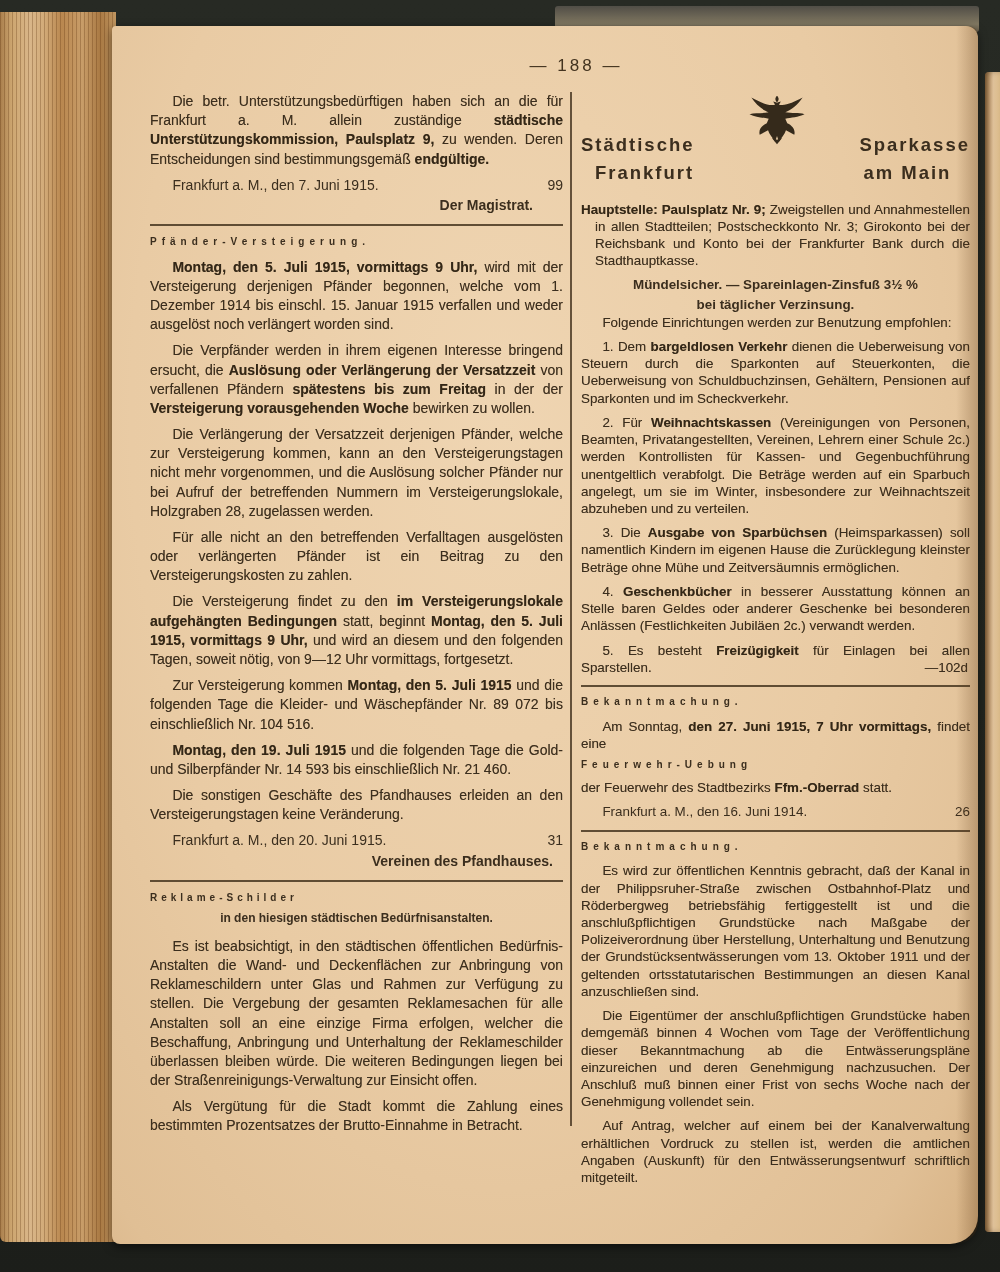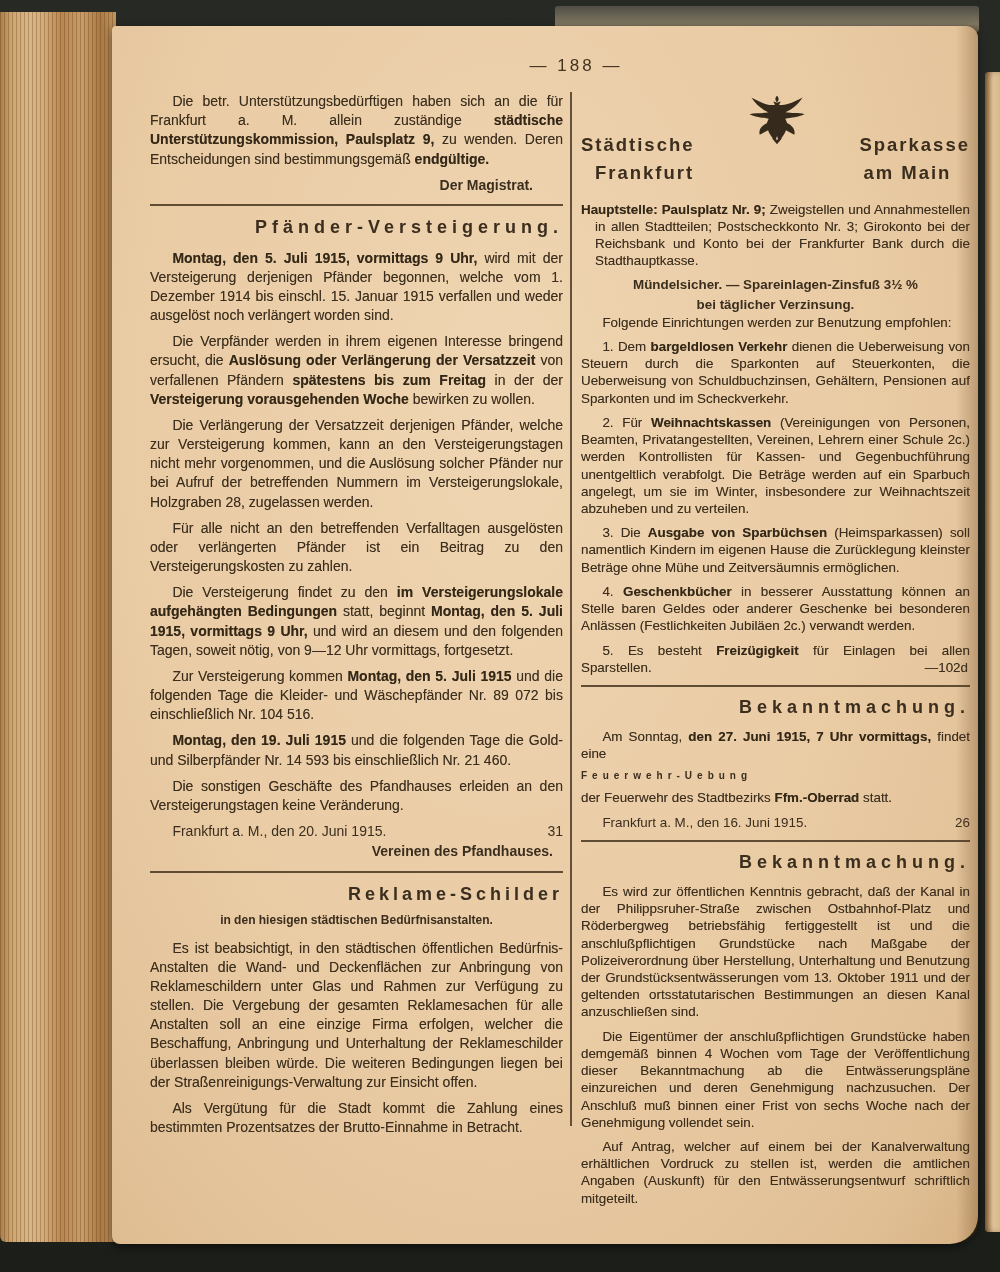--- a/index.html
+++ b/index.html
@@ -23,21 +23,21 @@
   .col-right{width:390px;font-size:13.4px;line-height:1.285;}
   .para{margin:0 0 7px;text-align:justify;text-indent:1.6em;text-shadow:0 0 .4px rgba(66,44,18,.45);}
   .noind{text-indent:0;}
   .hang{text-indent:-1.05em;padding-left:1.05em;}
   .rel{position:relative;}
   .refabs{position:absolute;right:2px;bottom:0;font-weight:normal;}
   .dateline{display:flex;justify-content:space-between;padding-left:1.6em;margin:3px 0 1px;}
   .sig{text-align:right;font-weight:bold;margin:0 0 2px;}
   .pr10{padding-right:10px;} .pr30{padding-right:30px;} .pr42{padding-right:42px;}
   .rule{border:0;border-top:2px solid #503e27;margin:9px 0 9px;opacity:.9;}
-  .sec-title{text-align:right;font-weight:bold;font-size:18px;letter-spacing:5px;margin:4px 0 9px;white-space:nowrap;}
+  .sec-title{text-align:left;font-weight:bold;font-size:10px;letter-spacing:5px;margin:4px 0 9px;white-space:nowrap;}
   .sub-title{text-align:center;font-weight:bold;font-size:12px;margin:-3px 0 10px;}
   .centerb{text-align:center;font-weight:bold;margin:2px 0;}
   .mb{margin-bottom:1px;}
   .event-title{text-align:left;font-weight:bold;font-size:10px;letter-spacing:5px;margin:5px 0 7px;}
   .spk{display:flex;align-items:flex-start;justify-content:space-between;margin:2px 0 14px;}
   .spk-name{font-weight:bold;font-size:18.5px;letter-spacing:2px;line-height:1.5;margin-top:37px;}
   .spk-name .l2{padding-left:14px;}
   .spk-name.right .l2{padding-left:4px;}
   .eagle{flex:0 0 auto;margin:-2px 4px 0 4px;}
   b{color:#33271761;color:#332717;}
@@ -51,20 +51,24 @@
   <div class="next-page"></div>
 
   <div class="page">
     <div class="pagenum">— 188 —</div>
     <div class="divider"></div>
 
     <div class="cols">
 
       <div class="col col-left">
         <p class="para">Die betr. Unterstützungsbedürftigen haben sich an die für Frankfurt a. M. allein zuständige <b>städtische Unterstützungskommission, Paulsplatz 9,</b> zu wenden. Deren Entscheidungen sind bestimmungsgemäß <b>endgültige.</b></p>
+        <div class="dateline">
+          <span>Frankfurt a. M., den 7. Juni 1915.</span>
+          <span>99</span>
+        </div>
         <div class="sig pr30">Der Magistrat.</div>
 
         <hr class="rule">
 
         <div class="sec-title">Pfänder-Versteigerung.</div>
         <p class="para"><b>Montag, den 5. Juli 1915, vormittags 9 Uhr,</b> wird mit der Versteigerung derjenigen Pfänder begonnen, welche vom 1. Dezember 1914 bis einschl. 15. Januar 1915 verfallen und weder ausgelöst noch verlängert worden sind.</p>
         <p class="para">Die Verpfänder werden in ihrem eigenen Interesse bringend ersucht, die <b>Auslösung oder Verlängerung der Versatzzeit</b> von verfallenen Pfändern <b>spätestens bis zum Freitag</b> in der der <b>Versteigerung vorausgehenden Woche</b> bewirken zu wollen.</p>
         <p class="para">Die Verlängerung der Versatzzeit derjenigen Pfänder, welche zur Versteigerung kommen, kann an den Versteigerungstagen nicht mehr vorgenommen, und die Auslösung solcher Pfänder nur bei Aufruf der betreffenden Nummern im Versteigerungslokale, Holzgraben 28, zugelassen werden.</p>
         <p class="para">Für alle nicht an den betreffenden Verfalltagen ausgelösten oder verlängerten Pfänder ist ein Beitrag zu den Versteigerungskosten zu zahlen.</p>
         <p class="para">Die Versteigerung findet zu den <b>im Versteigerungslokale aufgehängten Bedingungen</b> statt, beginnt <b>Montag, den 5. Juli 1915, vormittags 9 Uhr,</b> und wird an diesem und den folgenden Tagen, soweit nötig, von 9—12 Uhr vormittags, fortgesetzt.</p>
@@ -115,21 +119,21 @@
           <span class="refabs">—102d</span>
         </p>
 
         <hr class="rule">
 
         <div class="sec-title">Bekanntmachung.</div>
         <p class="para">Am Sonntag, <b>den 27. Juni 1915, 7 Uhr vormittags,</b> findet eine</p>
         <div class="event-title">Feuerwehr-Uebung</div>
         <p class="para noind">der Feuerwehr des Stadtbezirks <b>Ffm.-Oberrad</b> statt.</p>
         <div class="dateline">
-          <span>Frankfurt a. M., den 16. Juni 1915.</span>
+          <span>Frankfurt a. M., den 16. Juni 1914.</span>
           <span>26</span>
         </div>
 
         <hr class="rule">
 
         <div class="sec-title">Bekanntmachung.</div>
         <p class="para">Es wird zur öffentlichen Kenntnis gebracht, daß der Kanal in der Philippsruher-Straße zwischen Ostbahnhof-Platz und Röderbergweg betriebsfähig fertiggestellt ist und die anschlußpflichtigen Grundstücke nach Maßgabe der Polizeiverordnung über Herstellung, Unterhaltung und Benutzung der Grundstücksentwässerungen vom 13. Oktober 1911 und der geltenden ortsstatutarischen Bestimmungen an diesen Kanal anzuschließen sind.</p>
         <p class="para">Die Eigentümer der anschlußpflichtigen Grundstücke haben demgemäß binnen 4 Wochen vom Tage der Veröffentlichung dieser Bekanntmachung ab die Entwässerungspläne einzureichen und deren Genehmigung nachzusuchen. Der Anschluß muß binnen einer Frist von sechs Woche nach der Genehmigung vollendet sein.</p>
         <p class="para rel">
           <span>Auf Antrag, welcher auf einem bei der Kanalverwaltung erhältlichen Vordruck zu stellen ist, werden die amtlichen Angaben (Auskunft) für den Entwässerungsentwurf schriftlich mitgeteilt.</span>

